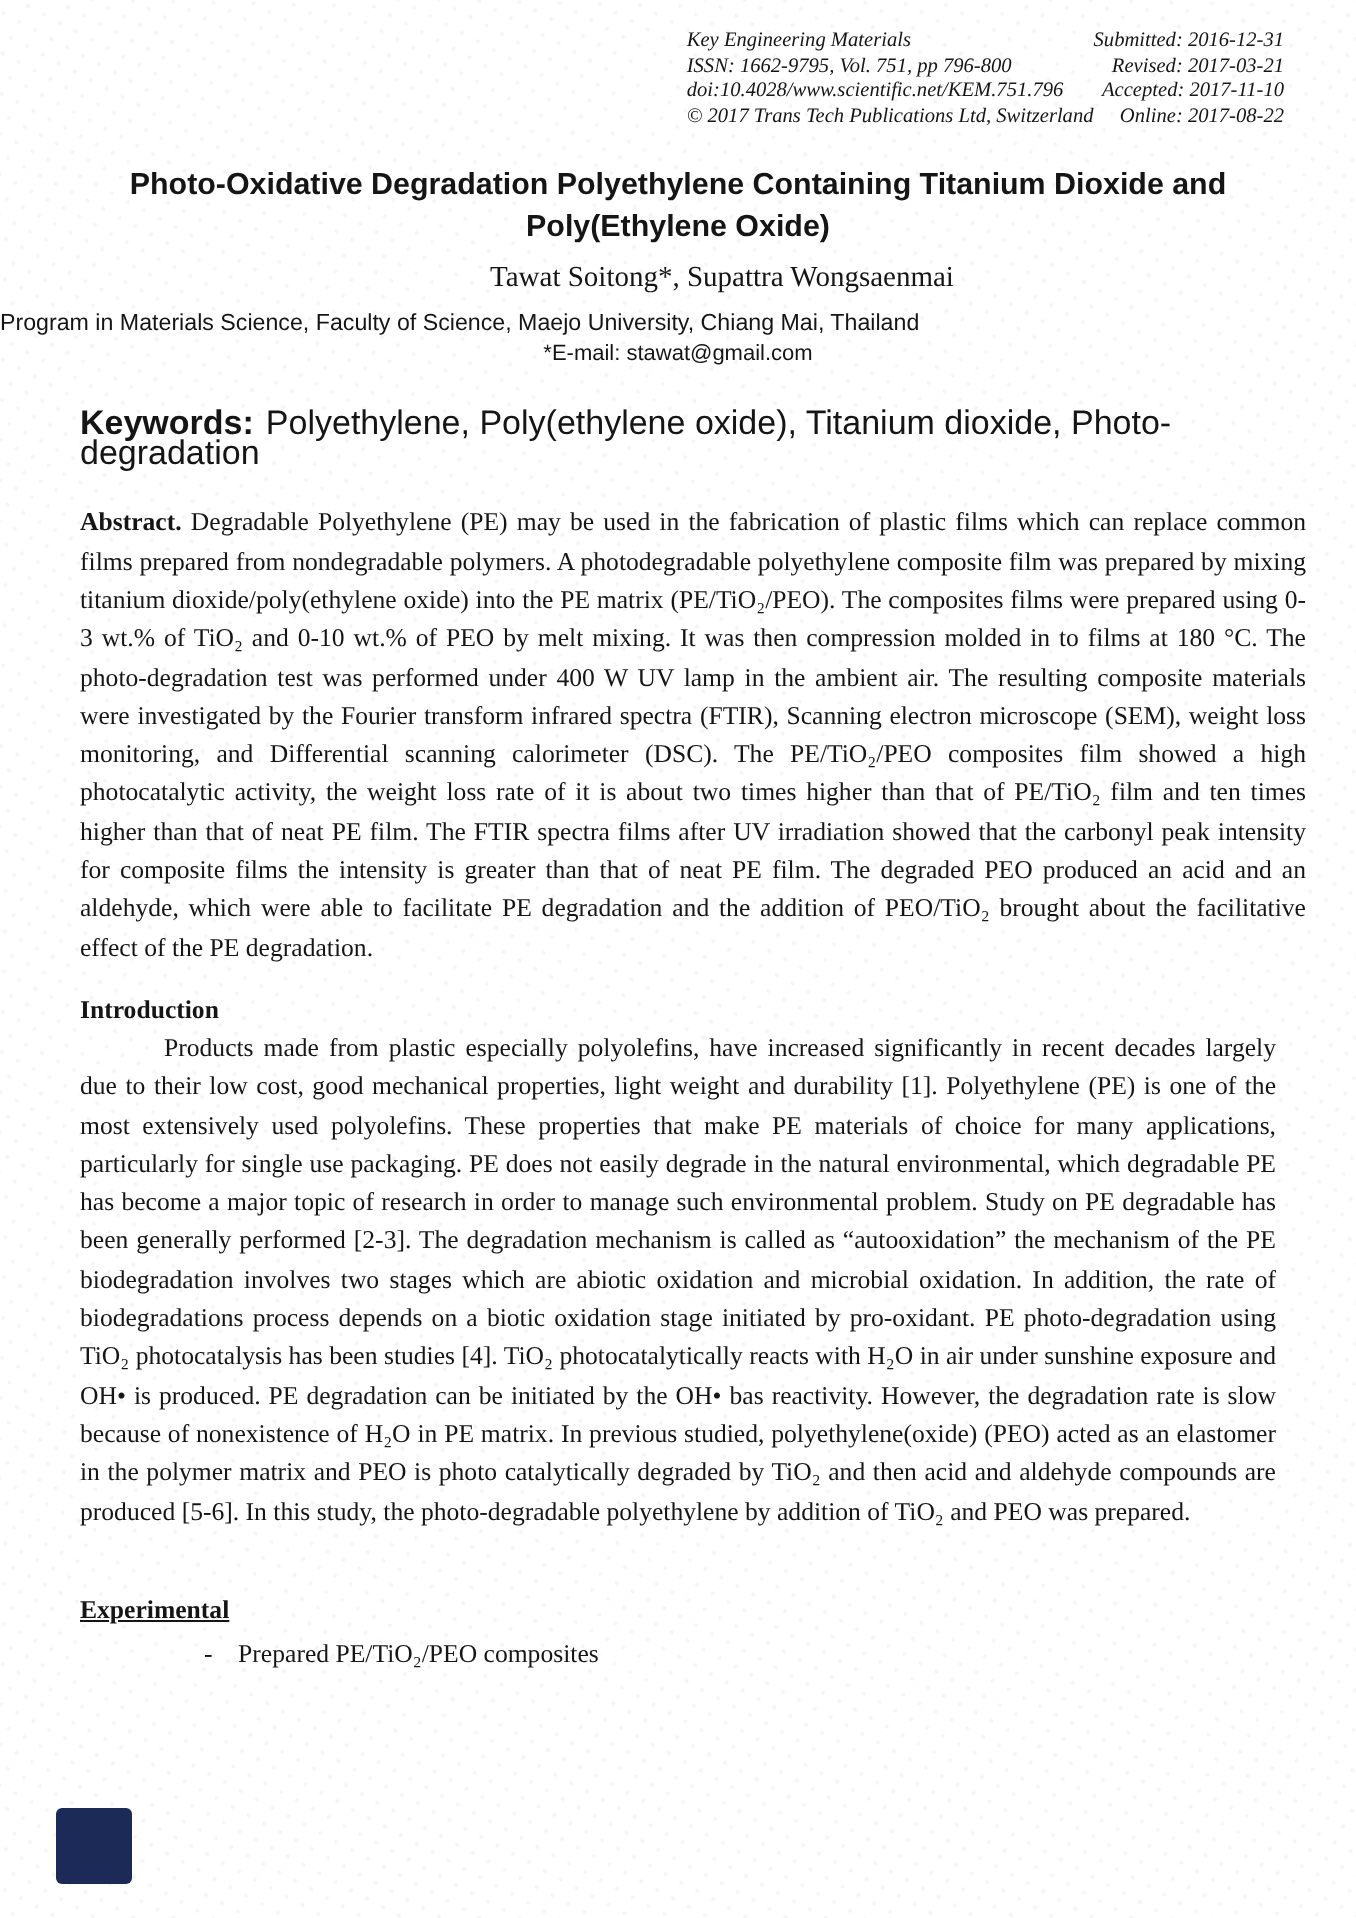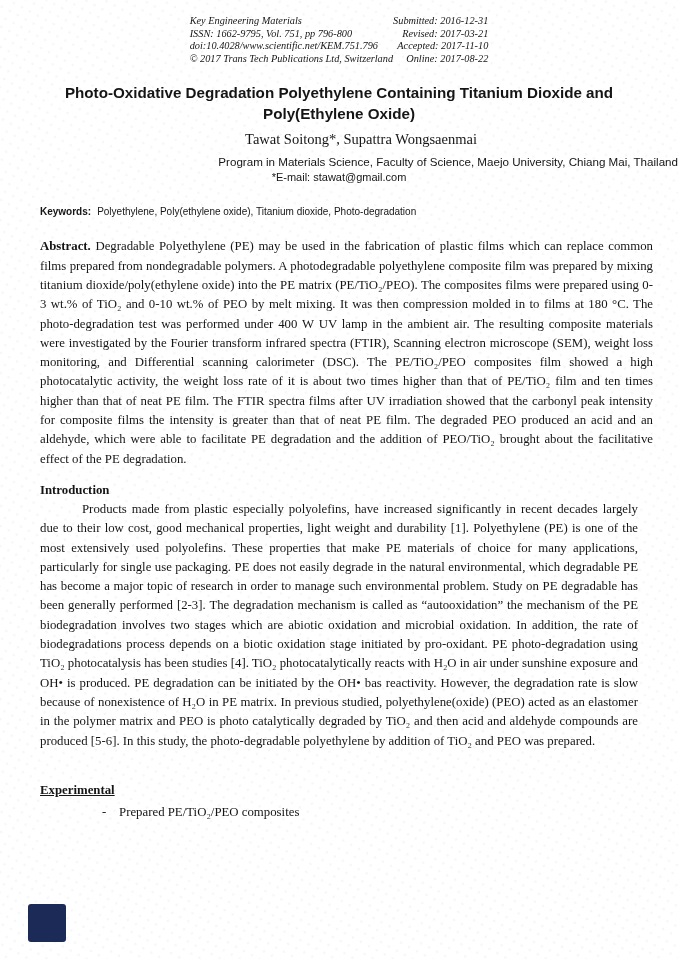--- a/index.html
+++ b/index.html
@@ -22,21 +22,21 @@
     background-image: radial-gradient(#efefef 1px, transparent 1.2px);
     background-size: 9px 9px;
     transform: rotate(28deg);
     opacity: 0.55;
     pointer-events: none;
   }
   .content { position: relative; }
 
   .meta {
     display: flex;
-    justify-content: center;
+    justify-content: flex-end;
     padding: 15px 36px 0 36px;
     font-style: italic;
     font-size: 10.3px;
     line-height: 12.6px;
   }
   .meta-right { text-align: right; }
 
   .title {
     font-family: "Liberation Sans", sans-serif;
     font-weight: bold;
@@ -51,33 +51,33 @@
     font-size: 14.5px;
     line-height: 18px;
     text-align: center;
     margin-top: 6px;
     padding-left: 44px;
   }
   .affiliation {
     font-family: "Liberation Sans", sans-serif;
     font-size: 11.6px;
     line-height: 15px;
-    text-align: right;
+    text-align: left;
     margin-top: 6px;
   }
   .email {
     font-family: Liberation Sans, sans-serif;
     font-size: 11px;
     line-height: 14px;
     text-align: center;
     margin-top: 1px;
   }
   .keywords {
     font-family: "Liberation Sans", sans-serif;
-    font-size: 10px;
+    font-size: 17px;
     line-height: 15px;
     margin: 20px 40px 0 40px;
   }
   .keywords .kw-label { font-weight: bold; margin-right: 6px; }
 
   .para {
     font-size: 12.8px;
     line-height: 19.3px;
     text-align: justify;
     margin: 18px 25px 0 40px;

